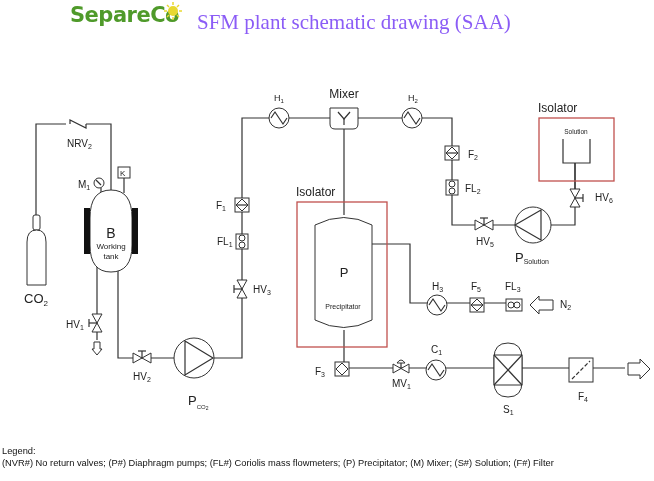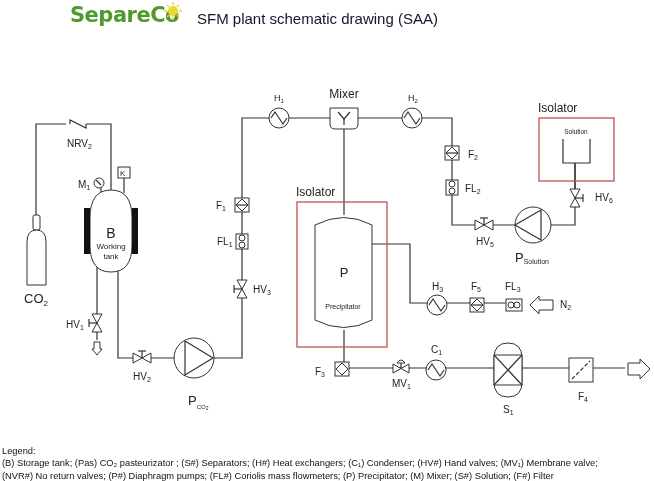--- a/index.html
+++ b/index.html
@@ -1,18 +1,18 @@
 <!DOCTYPE html>
 <html><head>
 <meta charset="utf-8">
 <style>
   html, body { margin:0; padding:0; background:#fff; }
   body { width:654px; height:481px; position:relative; overflow:hidden; font-family:"Liberation Sans", sans-serif; color:#000; }
   #logo { position:absolute; left:70px; top:3px; font-family:"DejaVu Sans", sans-serif; font-weight:bold; font-size:21px; color:#4f9a2a; letter-spacing:-0.5px; }
-  #title { position:absolute; left:197px; top:10px; font-size:15px; color:#0f172a; }
+  #title { position:absolute; left:197px; top:10px; font-size:21px; color:#8b5cf6;font-family:Liberation Serif, serif; }
   svg#diagram { position:absolute; left:0; top:0; }
   svg text { font-family:"Liberation Sans", sans-serif; fill:#222; }
   .ln { stroke:#333; stroke-width:1.2; fill:none; }
   .sym { stroke:#333; stroke-width:1; fill:#fff; }
   .iso { stroke:#c0504d; stroke-width:1.3; fill:none; }
   #legend { position:absolute; left:2px; top:445px; font-size:9.3px; line-height:12.3px; color:#111; white-space:nowrap; }
   #legend .row { display:block; }
 </style>
 </head>
 <body>
@@ -254,15 +254,14 @@
     <rect class="sym" x="569" y="358" width="24" height="24"></rect>
     <line class="ln" x1="572" y1="379" x2="590" y2="361" stroke-dasharray="4,2"></line>
   </g>
   <text x="578" y="400" font-size="10"><tspan>F</tspan><tspan font-size="7" dy="2">4</tspan></text>
 
   <path class="sym" d="M628,363 L640,363 L640,359 L650,369 L640,379 L640,375 L628,375 Z"></path>
 </svg>
 
 <div id="legend">
   <span class="row">Legend:</span>
-  <span class="row">(B) Storage tank; (Pas) CO₂ pasteurizator ; (S#) Separators; (H#) Heat exchangers; (C₁) Condenser;  (HV#) Hand valves; (MV₁) Membrane valve;</span>
   <span class="row">(NVR#) No return valves; (P#) Diaphragm pumps; (FL#) Coriolis mass flowmeters; (P) Precipitator; (M) Mixer; (S#) Solution; (F#) Filter</span>
 </div>
 
 </body></html>

